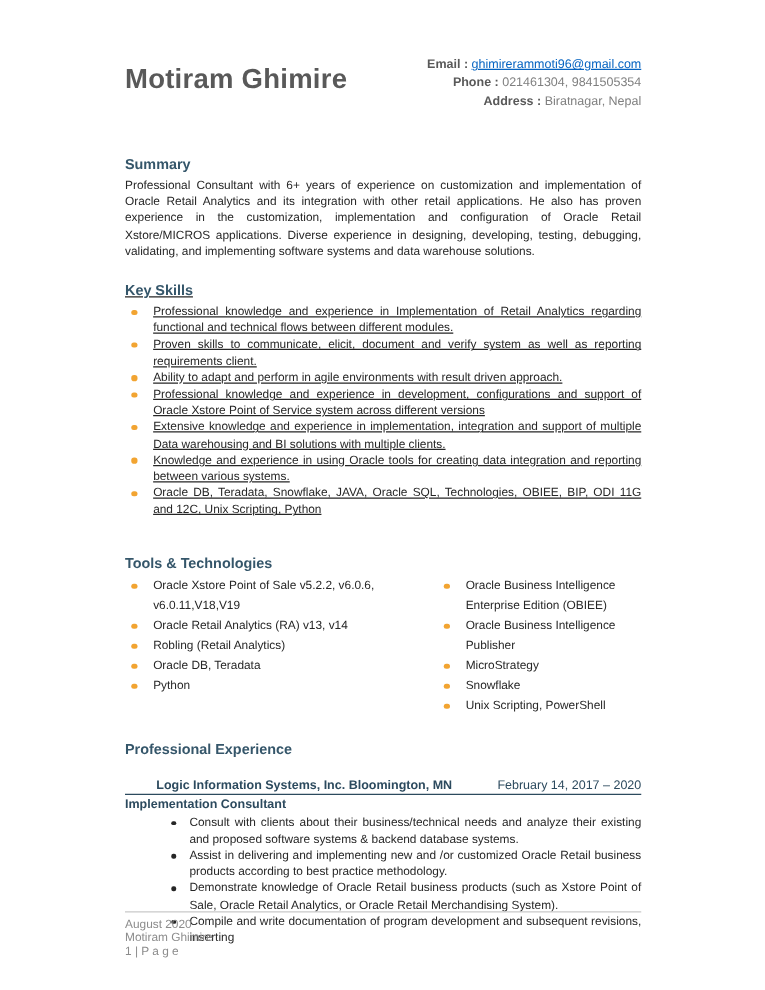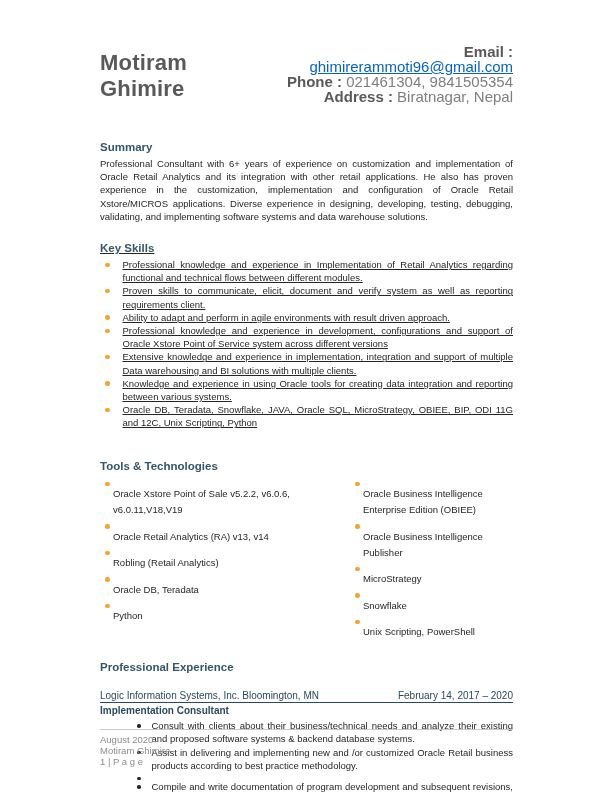--- a/index.html
+++ b/index.html
@@ -27,21 +27,21 @@
   }
   .name {
     font-size: 22px;
     font-weight: bold;
     color: #595959;
     letter-spacing: 0.2px;
     margin-top: 6px;
   }
   .contact {
     text-align: right;
-    font-size: 15px;
+    font-size: 10px;
     line-height: 15px;
     color: #7f7f7f;
   }
   .contact .lbl {
     font-weight: bold;
     color: #595959;
   }
   .contact a.email {
     color: #0563C1;
     text-decoration: underline;
@@ -82,40 +82,41 @@
     flex: 1 1 auto;
   }
   
   .tools-section { margin-top: 30px; }
   .tools-grid {
     display: grid;
     grid-template-columns: 250px 1fr;
     column-gap: 0;
     margin-top: 4px;
   }
-  .tools-col .bullet-row { margin-bottom: 0; flex-direction: column; }
+  .tools-col .bullet-row { margin-bottom: 0; }
   .tools-col .bullet-text {
     line-height: 16px;
     text-align: left;
   }
   .tools-col .bullet-dot { margin-top: 6px; }
   
   .experience-section { margin-top: 21px; }
   .job-header {
     display: flex;
     justify-content: space-between;
     align-items: baseline;
     border-bottom: 1px solid #2C4A5E;
     padding-bottom: 1px;
     margin-top: 17px;
   }
   .job-company {
     font-size: 10px;
-    font-weight: normal;
+    font-weight: bold;
     color: #2C4A5E;
+    margin-left: 25px;
   }
   .job-dates {
     font-size: 10px;
     font-weight: normal;
     color: #2C4A5E;
     white-space: nowrap;
   }
   .job-title {
     font-size: 10px;
     font-weight: bold;
@@ -187,21 +188,21 @@
       <div class="bullet-row">
           <span class="bullet-dot"></span>
           <span class="bullet-text">Extensive knowledge and experience in implementation, integration and support of multiple Data warehousing and BI solutions with multiple clients.</span>
         </div>
       <div class="bullet-row">
           <span class="bullet-dot"></span>
           <span class="bullet-text">Knowledge and experience in using Oracle tools for creating data integration and reporting between various systems.</span>
         </div>
       <div class="bullet-row">
           <span class="bullet-dot"></span>
-          <span class="bullet-text">Oracle DB, Teradata, Snowflake, JAVA, Oracle SQL, MicroStrategy, OBIEE, BIP, ODI 11G and 12C, Unix Scripting, Python</span>
+          <span class="bullet-text">Oracle DB, Teradata, Snowflake, JAVA, Oracle SQL, Technologies, OBIEE, BIP, ODI 11G and 12C, Unix Scripting, Python</span>
         </div>
     </div>
   </div>
 
   <div class="tools-section">
     <div class="section-heading">Tools &amp; Technologies</div>
     <div class="tools-grid">
       <div class="tools-col">
         <div class="bullet-row">
             <span class="bullet-dot"></span>
@@ -261,20 +262,21 @@
         <div class="bullet-row">
             <span class="bullet-dot"></span>
             <span class="bullet-text">Consult with clients about their business/technical needs and analyze their existing and proposed software systems &amp; backend database systems.</span>
           </div>
         <div class="bullet-row">
             <span class="bullet-dot"></span>
             <span class="bullet-text">Assist in delivering and implementing new and /or customized Oracle Retail business products according to best practice methodology.</span>
           </div>
         <div class="bullet-row">
             <span class="bullet-dot"></span>
+            <span class="bullet-text">Demonstrate knowledge of Oracle Retail business products (such as Xstore Point of Sale, Oracle Retail Analytics, or Oracle Retail Merchandising System).</span>
           </div>
         <div class="bullet-row">
             <span class="bullet-dot"></span>
             <span class="bullet-text">Compile and write documentation of program development and subsequent revisions, inserting</span>
           </div>
       </div>
     </div>
   </div>
 
   <div class="footer">

